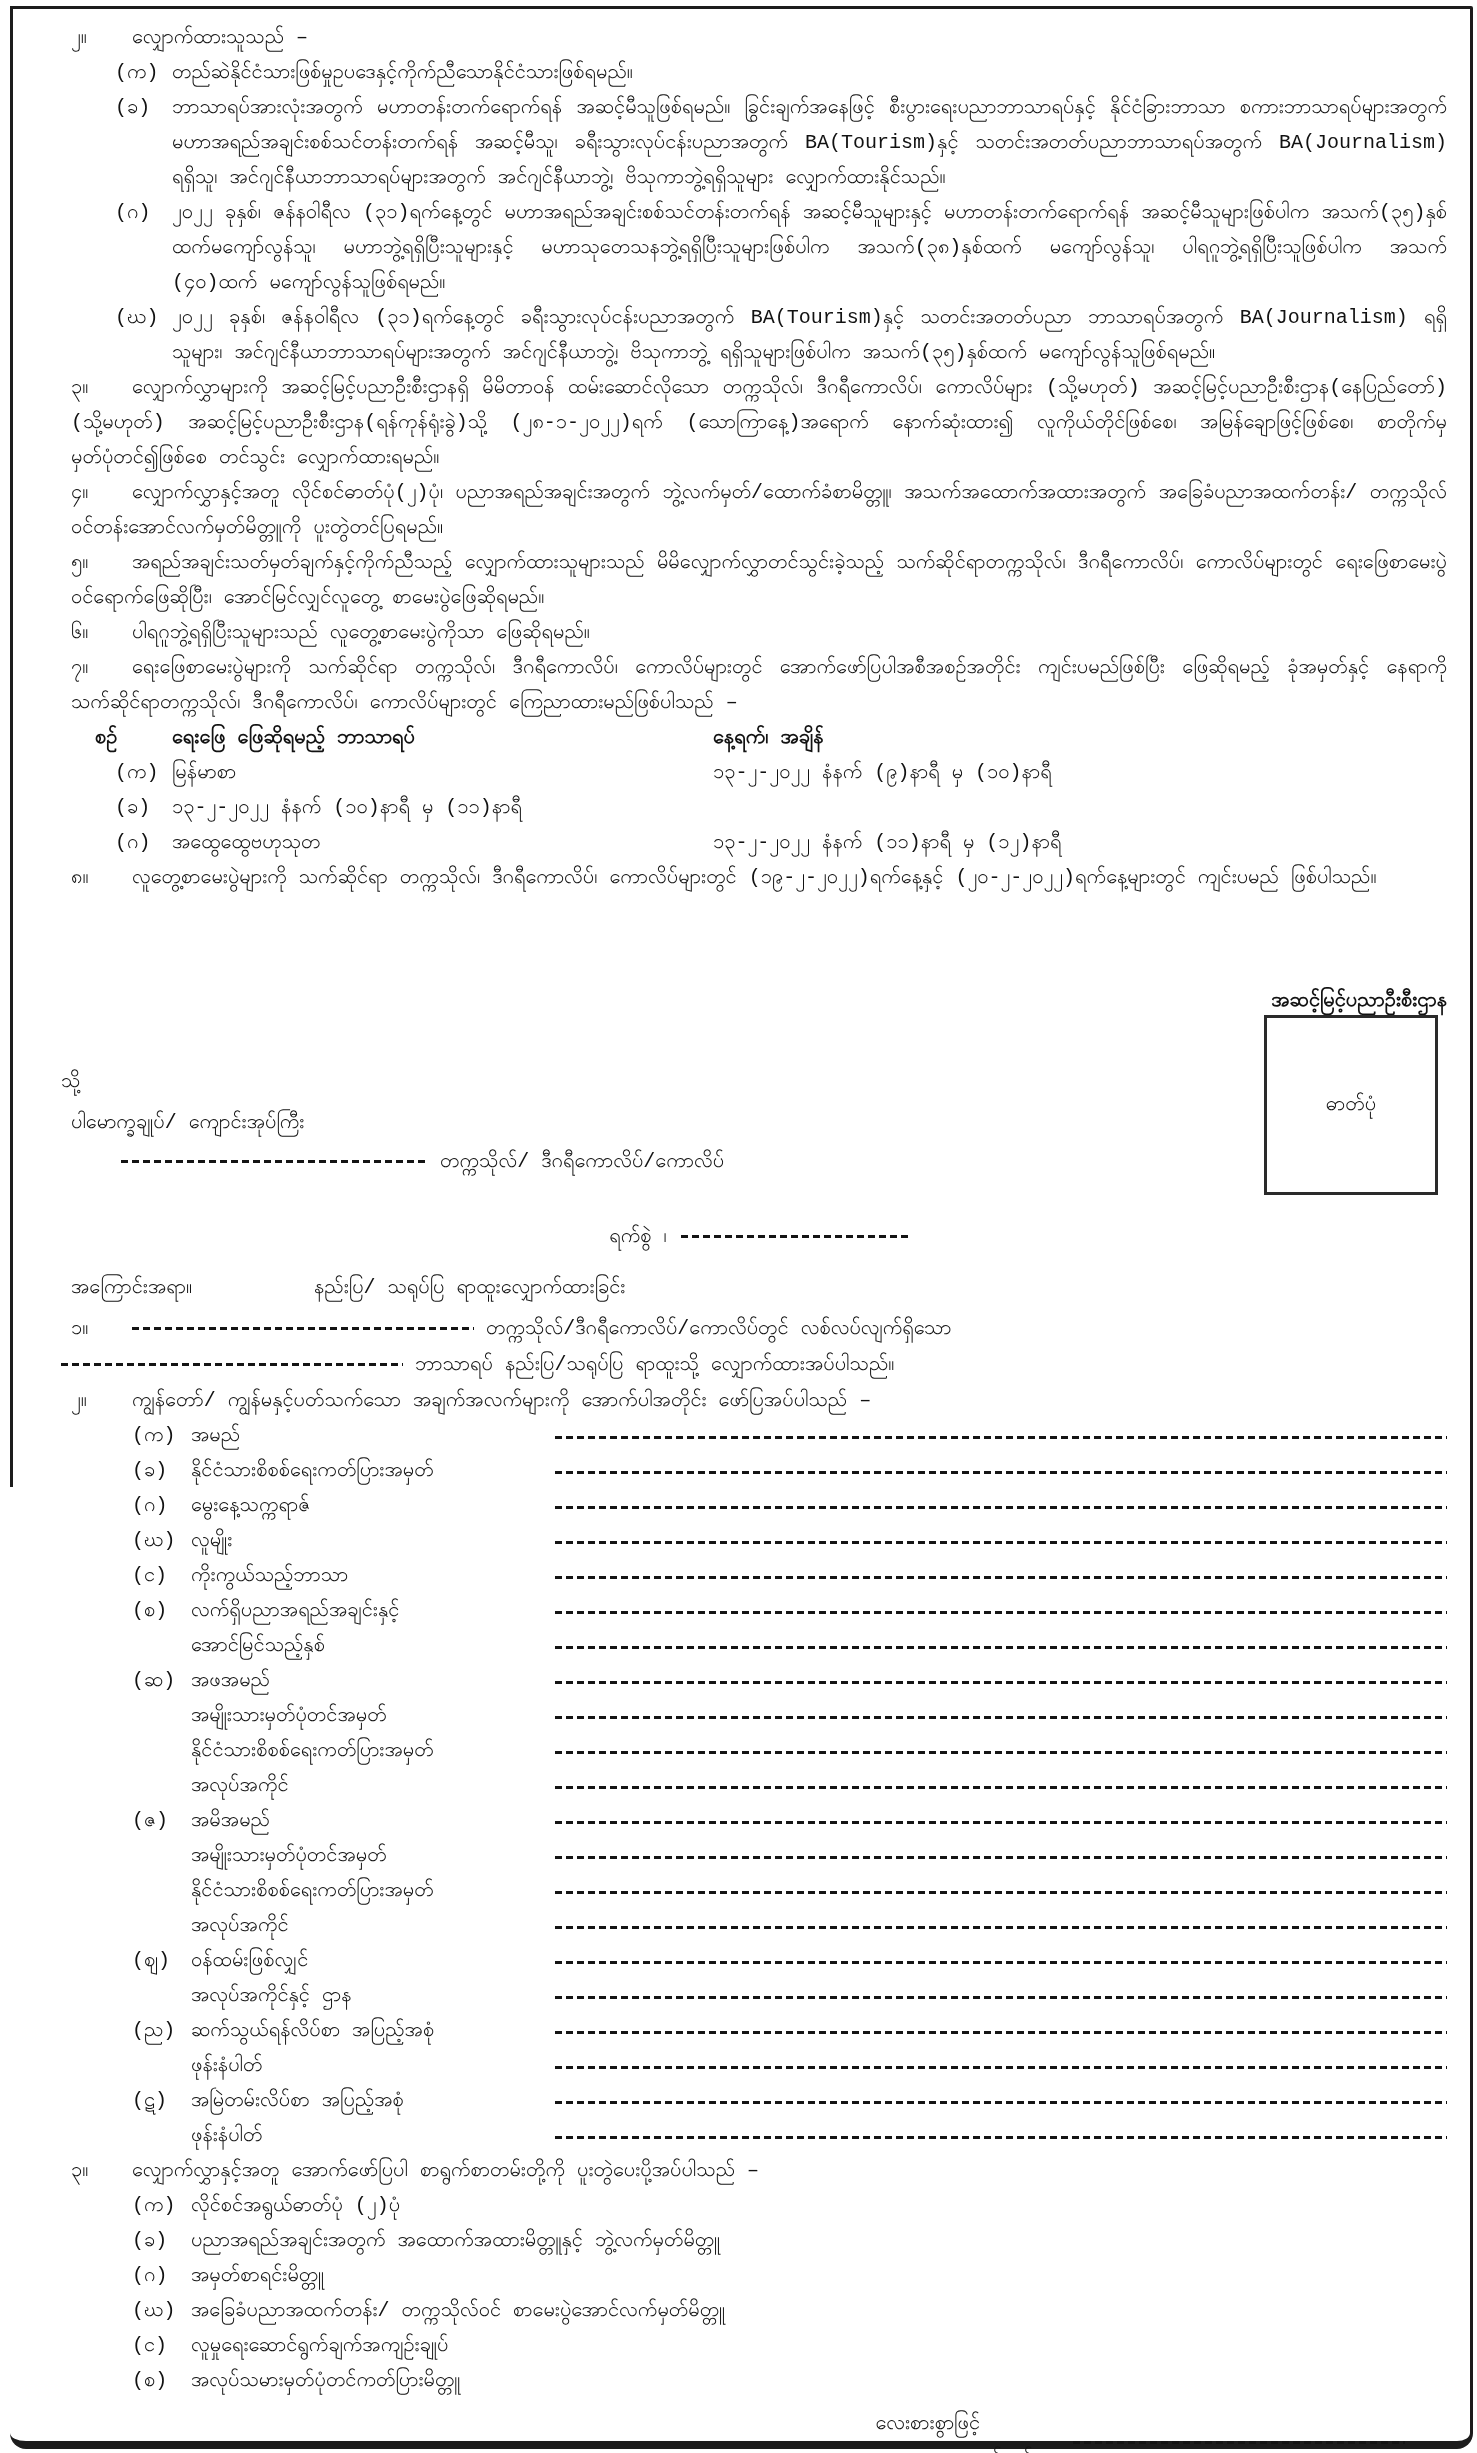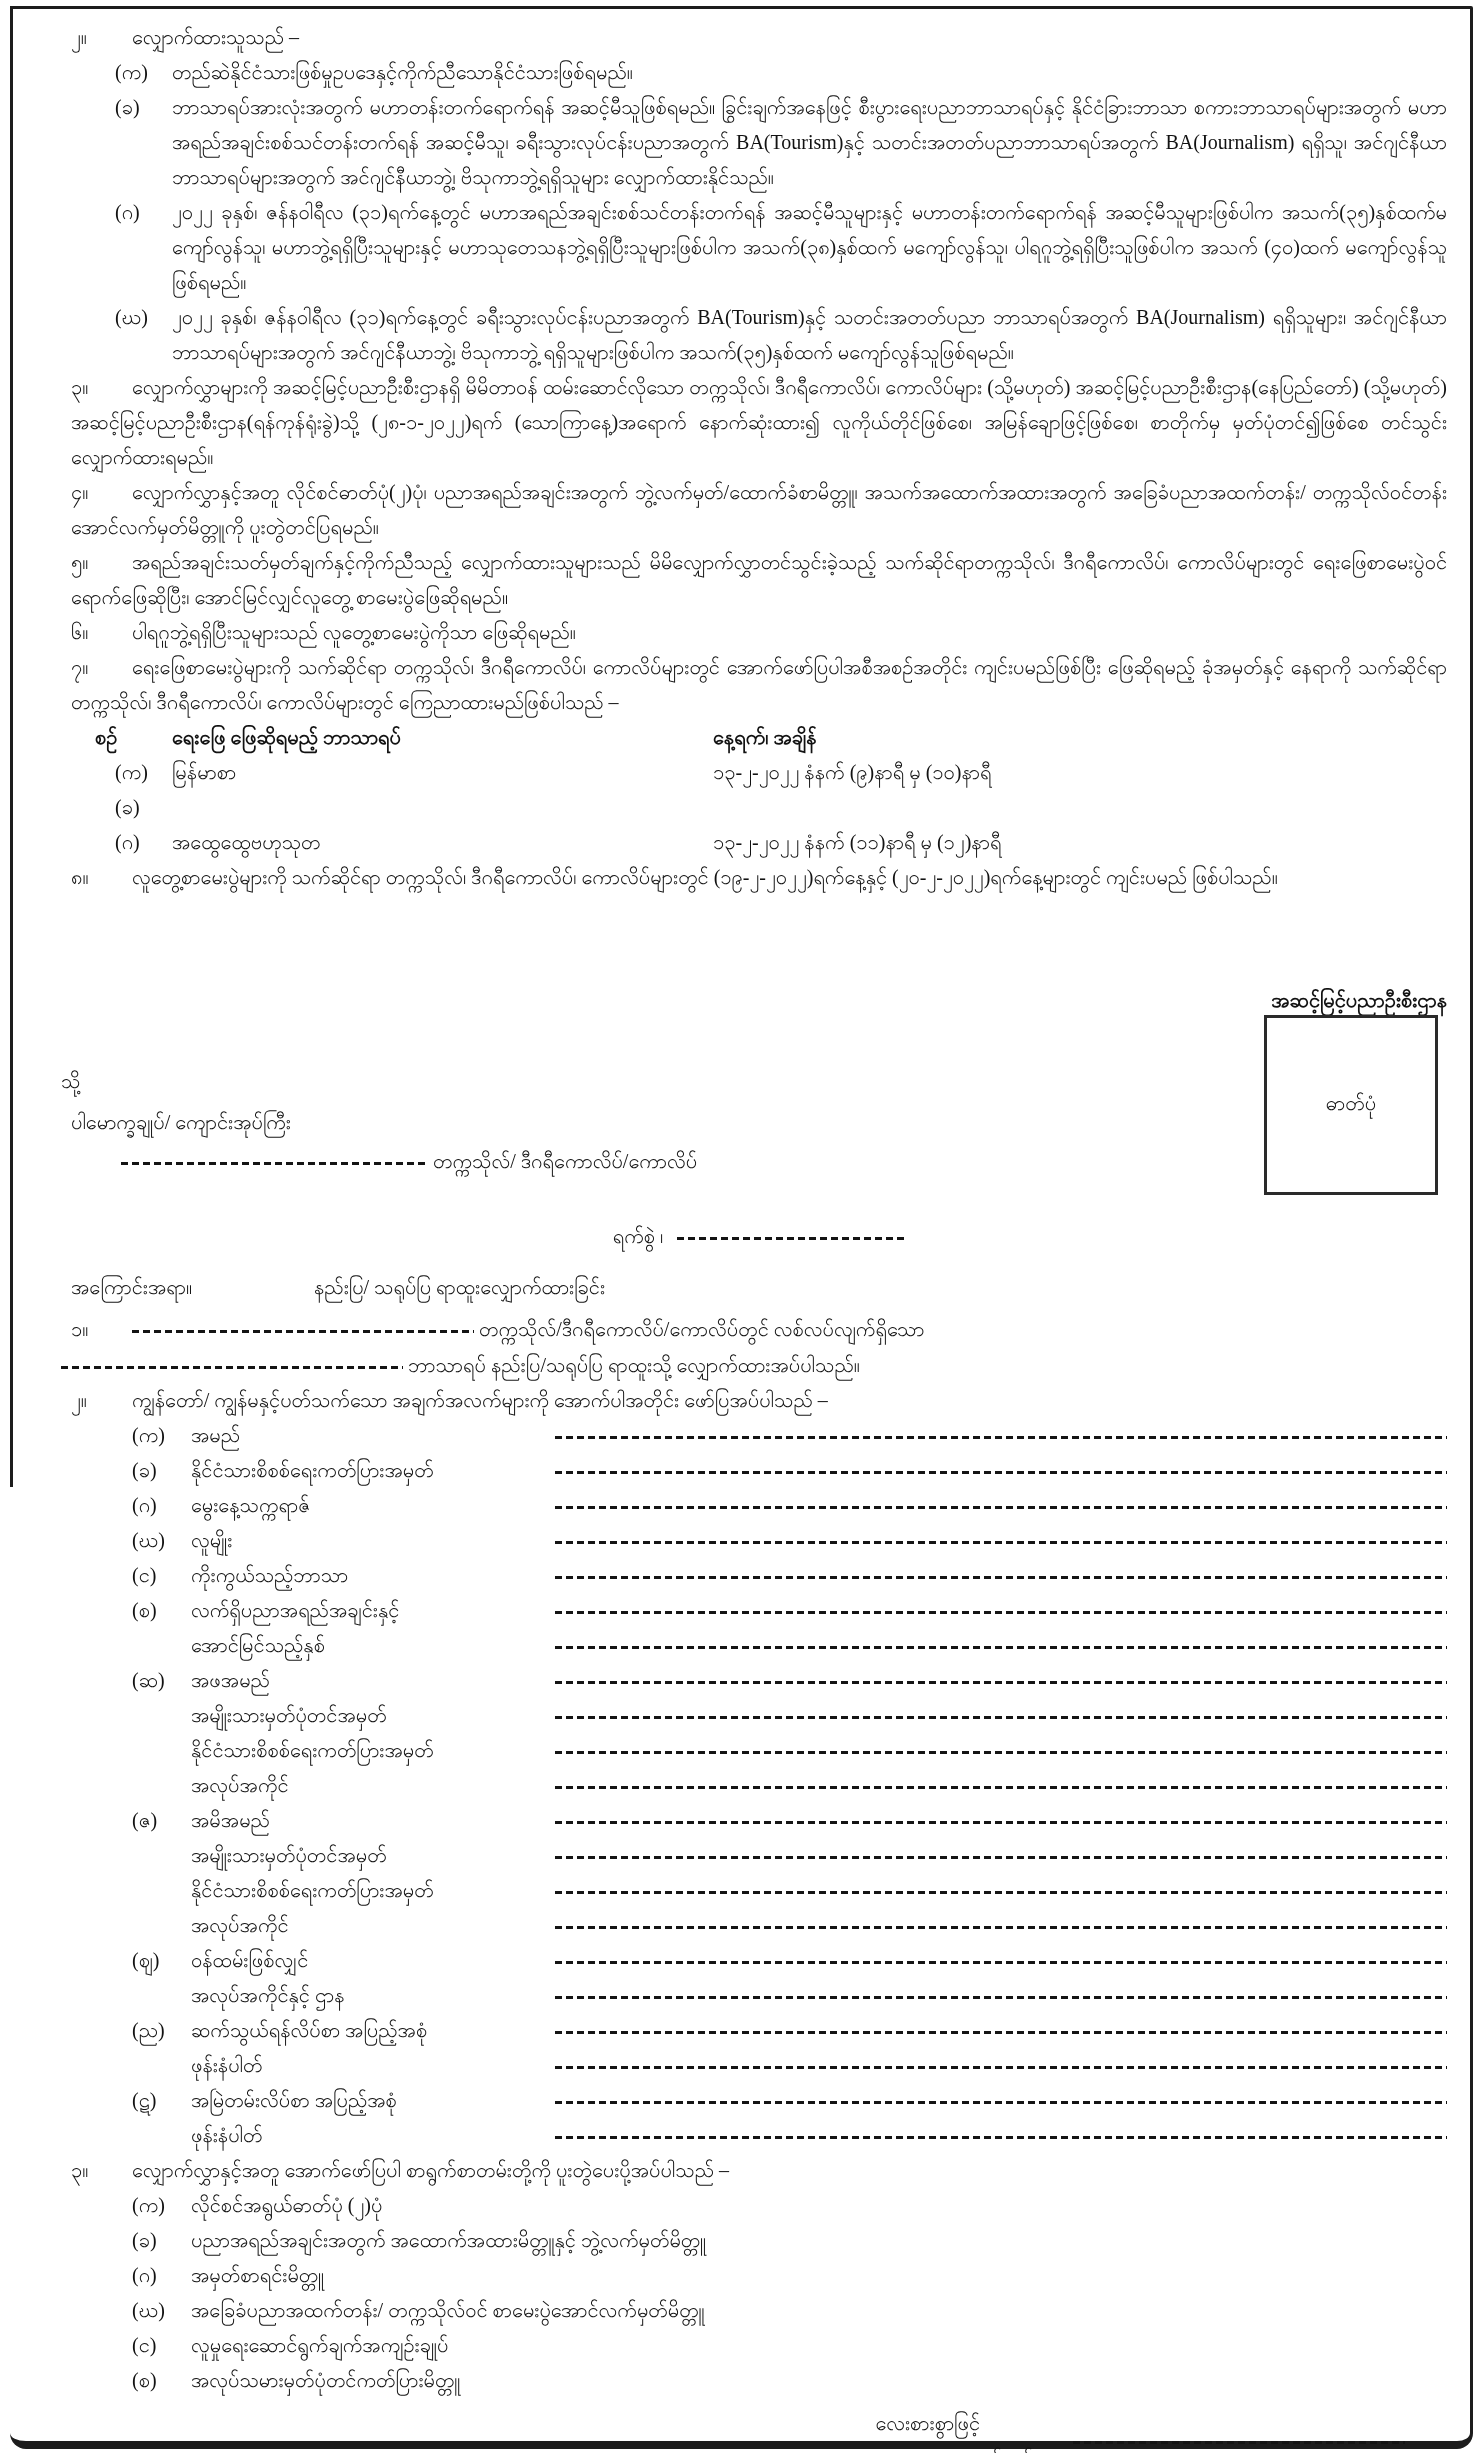--- a/index.html
+++ b/index.html
@@ -1,17 +1,17 @@
 <!DOCTYPE html>
 <html><head>
 <meta charset="utf-8">
 <style>
   html,body{margin:0;padding:0;background:#e8e8e8;}
   .page{position:relative;width:1477px;height:2453px;background:#ffffff;color:#121212;
-        font-family:Liberation Serif, serif;font-size:20px;overflow:hidden;}
+        font-family:Liberation Mono, monospace;font-size:20px;overflow:hidden;}
   .frame{position:absolute;top:6px;left:10px;right:4px;bottom:4px;border-top:3px solid #1c1c1c;
          border-right:3px solid #1c1c1c;border-bottom:8px solid #1c1c1c;border-radius:2px 2px 16px 16px;pointer-events:none;}
   .frame-left{position:absolute;left:10px;top:6px;width:3px;height:1481px;background:#1c1c1c;}
   .content{position:absolute;left:71px;top:20px;width:1376px;}
   .upper{height:943px;overflow:hidden;}
   .para{text-align:justify;line-height:35px;}
   .pnum{display:inline-block;width:61px;}
   .sub-item{display:flex;line-height:35px;}
   .sub-item .lbl{flex:none;width:57px;margin-left:44px;}
   .sub-item .body{flex:1;text-align:justify;}
@@ -120,20 +120,21 @@
         <div>
 
             <div class="exam-row">
               <span class="c1">(က)</span>
               <span class="c2">မြန်မာစာ</span>
               <span class="c3">၁၃-၂-၂၀၂၂ နံနက် (၉)နာရီ မှ (၁၀)နာရီ</span>
             </div>
 
             <div class="exam-row">
               <span class="c1">(ခ)</span>
+              <span class="c3">၁၃-၂-၂၀၂၂ နံနက် (၁၀)နာရီ မှ (၁၁)နာရီ</span>
             </div>
 
             <div class="exam-row">
               <span class="c1">(ဂ)</span>
               <span class="c2">အထွေထွေဗဟုသုတ</span>
               <span class="c3">၁၃-၂-၂၀၂၂ နံနက် (၁၁)နာရီ မှ (၁၂)နာရီ</span>
             </div>
           </div>
       </div>
 

